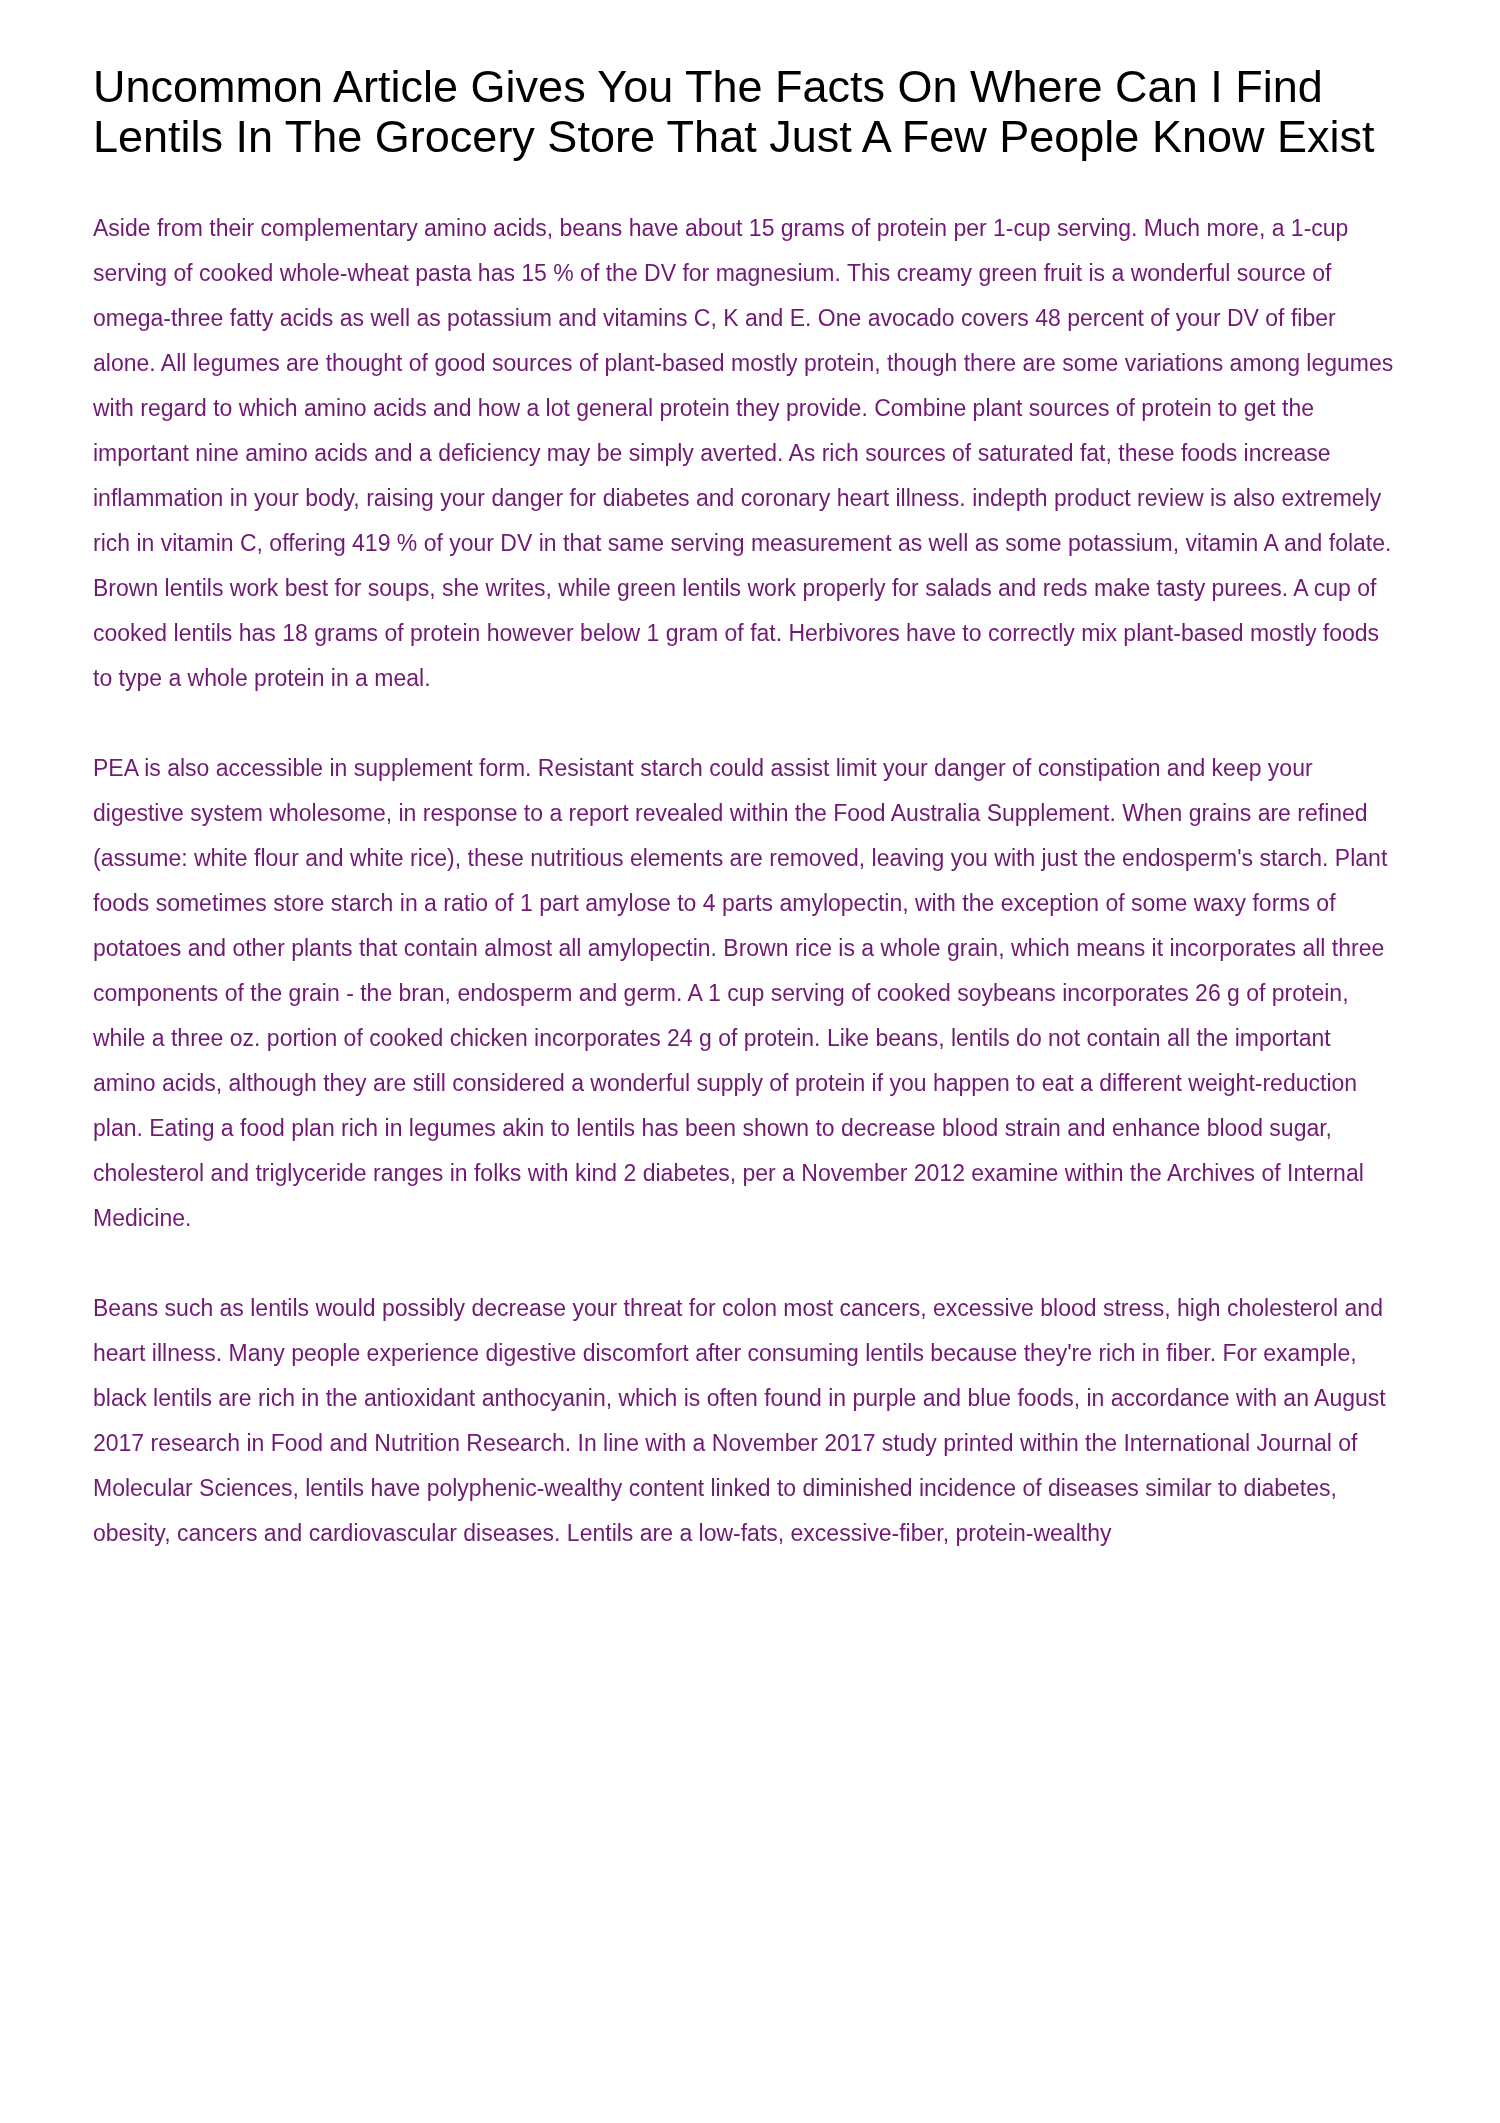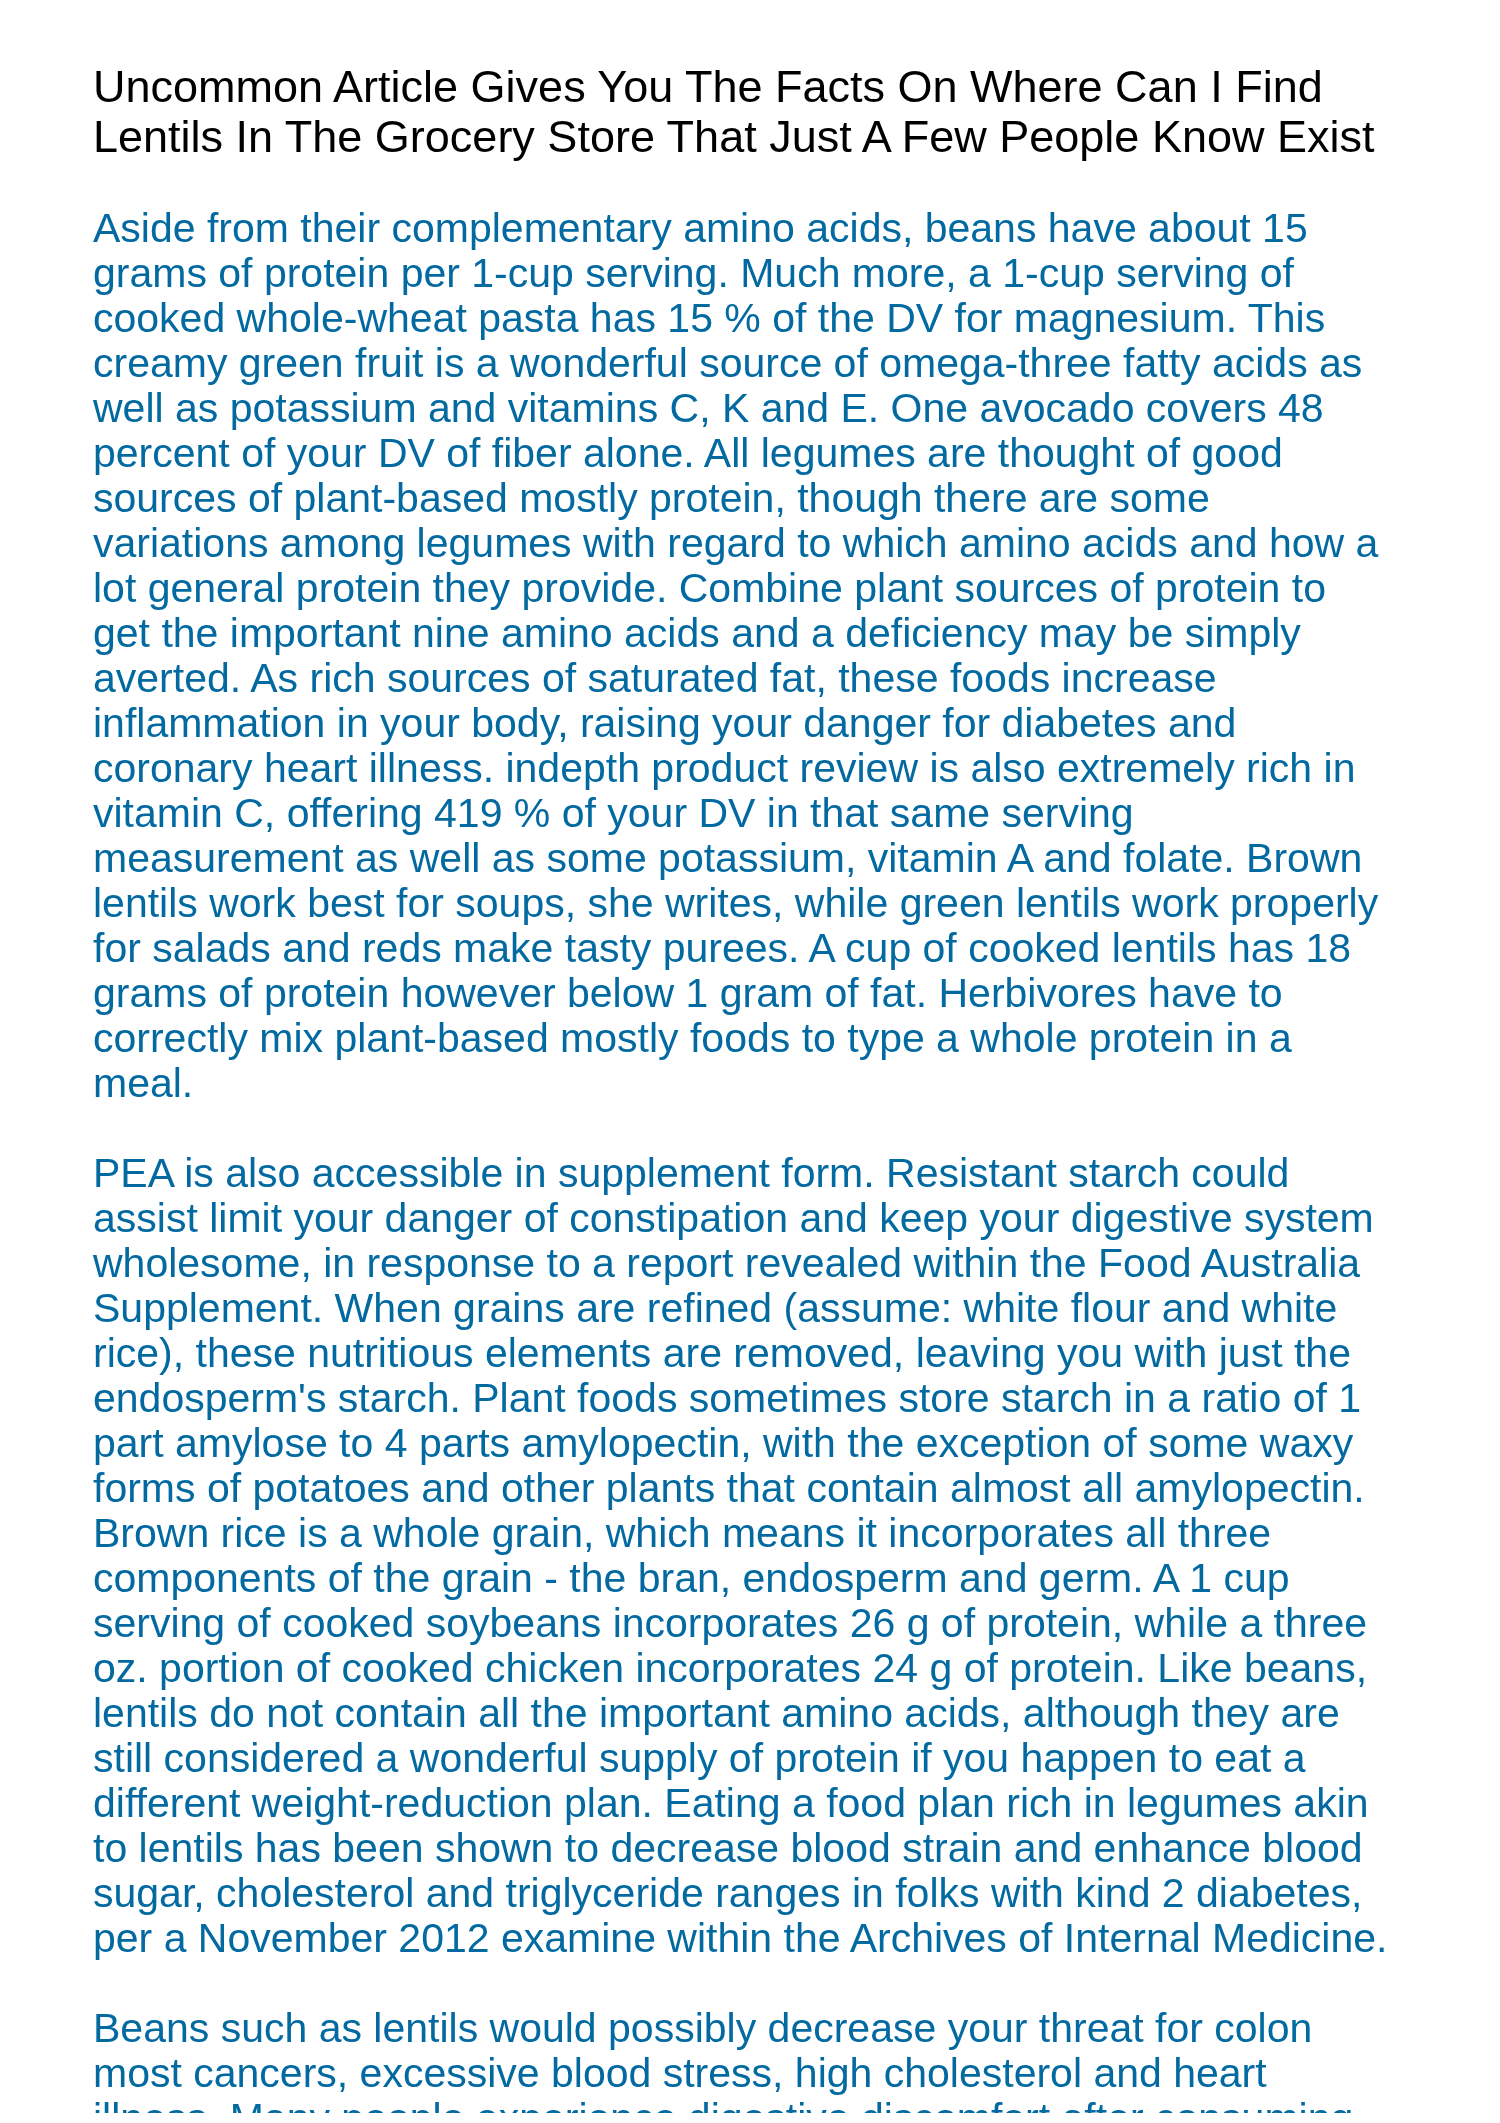--- a/index.html
+++ b/index.html
@@ -22,24 +22,24 @@
   .article-title {
     margin: 0 0 44px 0;
     font-size: 45px;
     line-height: 50px;
     font-weight: 400;
     letter-spacing: 0;
     color: #000000;
   }
   .article-body p {
     margin: 0 13px 45px 0;
-    font-size: 41px;
+    font-size: 23px;
     line-height: 45px;
     font-weight: 400;
-    color: #0369a1;
+    color: #701a75;
   }
 </style>
 </head>
 <body>
 
 <main class="page">
   <h1 class="article-title">Uncommon Article Gives You The Facts On Where Can I Find Lentils In The Grocery Store That Just A Few People Know Exist</h1>
   <div class="article-body">
     <p>Aside from their complementary amino acids, beans have about 15 grams of protein per 1-cup serving. Much more, a 1-cup serving of cooked whole-wheat pasta has 15 % of the DV for magnesium. This creamy green fruit is a wonderful source of omega-three fatty acids as well as potassium and vitamins C, K and E. One avocado covers 48 percent of your DV of fiber alone. All legumes are thought of good sources of plant-based mostly protein, though there are some variations among legumes with regard to which amino acids and how a lot general protein they provide. Combine plant sources of protein to get the important nine amino acids and a deficiency may be simply averted. As rich sources of saturated fat, these foods increase inflammation in your body, raising your danger for diabetes and coronary heart illness. indepth product review is also extremely rich in vitamin C, offering 419 % of your DV in that same serving measurement as well as some potassium, vitamin A and folate. Brown lentils work best for soups, she writes, while green lentils work properly for salads and reds make tasty purees. A cup of cooked lentils has 18 grams of protein however below 1 gram of fat. Herbivores have to correctly mix plant-based mostly foods to type a whole protein in a meal.</p>
     <p>PEA is also accessible in supplement form. Resistant starch could assist limit your danger of constipation and keep your digestive system wholesome, in response to a report revealed within the Food Australia Supplement. When grains are refined (assume: white flour and white rice), these nutritious elements are removed, leaving you with just the endosperm's starch. Plant foods sometimes store starch in a ratio of 1 part amylose to 4 parts amylopectin, with the exception of some waxy forms of potatoes and other plants that contain almost all amylopectin. Brown rice is a whole grain, which means it incorporates all three components of the grain - the bran, endosperm and germ. A 1 cup serving of cooked soybeans incorporates 26 g of protein, while a three oz. portion of cooked chicken incorporates 24 g of protein. Like beans, lentils do not contain all the important amino acids, although they are still considered a wonderful supply of protein if you happen to eat a different weight-reduction plan. Eating a food plan rich in legumes akin to lentils has been shown to decrease blood strain and enhance blood sugar, cholesterol and triglyceride ranges in folks with kind 2 diabetes, per a November 2012 examine within the Archives of Internal Medicine.</p>

